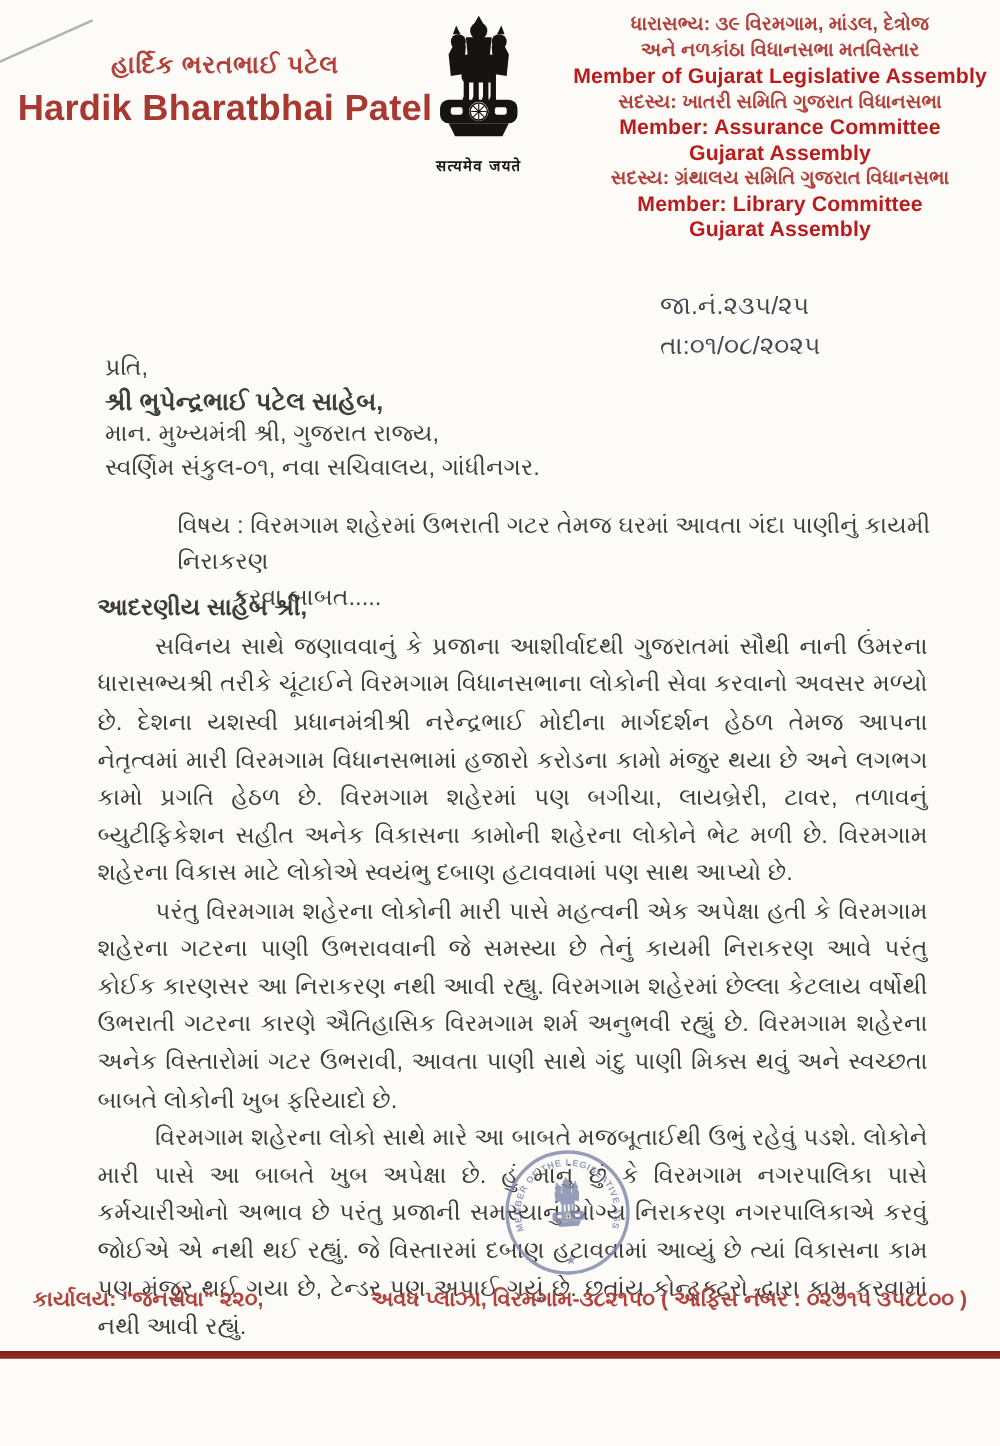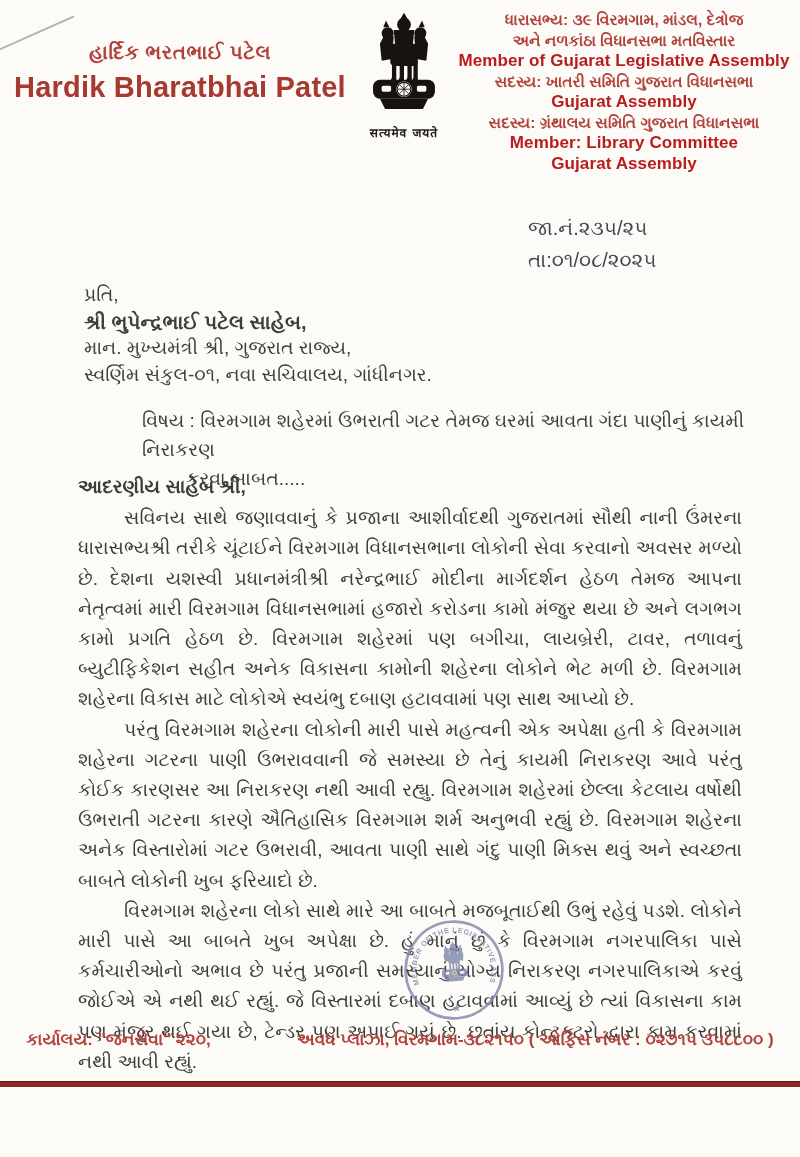--- a/index.html
+++ b/index.html
@@ -9,29 +9,29 @@
     font-family:"Liberation Sans","DejaVu Sans",sans-serif;
     color:#3e3e3c;
   }
   
   .scan-line{position:absolute;left:-14px;top:34px;width:92px;height:2px;background:#9a9a98;transform:rotate(-24deg);opacity:.75;}
 
   
   .hdr-left{position:absolute;left:14px;top:34px;width:332px;text-align:center;}
   .name-gu{font-size:20px;font-weight:bold;color:#b2423b;letter-spacing:.5px;line-height:36px;}
   .name-en{font-size:29px;font-weight:bold;color:#a83931;line-height:34px;letter-spacing:.2px;}
-  .emblem-wrap{position:absolute;left:354px;top:10px;width:100px;text-align:center;}
+  .emblem-wrap{position:absolute;left:333px;top:10px;width:100px;text-align:center;}
   .emblem-svg{width:86px;height:112px;display:block;margin:0 auto;fill:#171310;}
   .emblem-caption{font-size:12px;font-weight:bold;color:#1c1814;margin-top:2px;letter-spacing:1px;font-family:"DejaVu Sans",sans-serif;}
   .hdr-right{position:absolute;left:450px;top:10px;width:348px;text-align:center;line-height:20.5px;}
   .hdr-right .gu{font-size:15.5px;font-weight:bold;color:#b2423b;}
   .hdr-right .en{font-size:17px;font-weight:bold;color:#b91c1c;letter-spacing:.1px;}
 
   
-  .ref-block{position:absolute;left:528px;top:212px;font-size:20px;line-height:32px;color:#43474e;}
+  .ref-block{position:absolute;left:528px;top:229px;font-size:20px;line-height:32px;color:#43474e;}
 
   
   .recipient{position:absolute;left:84px;top:282px;font-size:19px;line-height:26.5px;color:#3e3e3c;}
   .recipient .bold{font-weight:bold;font-size:20px;}
 
   
   .subject{position:absolute;left:142px;top:406px;width:604px;font-size:19px;line-height:29px;color:#3e3e3c;}
   .subject .cont{margin-left:44px;}
 
   
@@ -100,20 +100,21 @@
       </g>
     </svg>
     <div class="emblem-caption">सत्यमेव जयते</div>
   </div>
 
   <div class="hdr-right">
     <div class="gu">ધારાસભ્ય: ૩૯ વિરમગામ, માંડલ, દેત્રોજ</div>
     <div class="gu">અને નળકાંઠા વિધાનસભા મતવિસ્તાર</div>
     <div class="en">Member of Gujarat Legislative Assembly</div>
     <div class="gu">સદસ્ય: ખાતરી સમિતિ ગુજરાત વિધાનસભા</div>
+    <div class="en">Member: Assurance Committee</div>
     <div class="en">Gujarat Assembly</div>
     <div class="gu">સદસ્ય: ગ્રંથાલય સમિતિ ગુજરાત વિધાનસભા</div>
     <div class="en">Member: Library Committee</div>
     <div class="en">Gujarat Assembly</div>
   </div>
 
   <div class="ref-block">
     <div>જા.નં.૨૩૫/૨૫</div>
     <div>તા:૦૧/૦૮/૨૦૨૫</div>
   </div>

